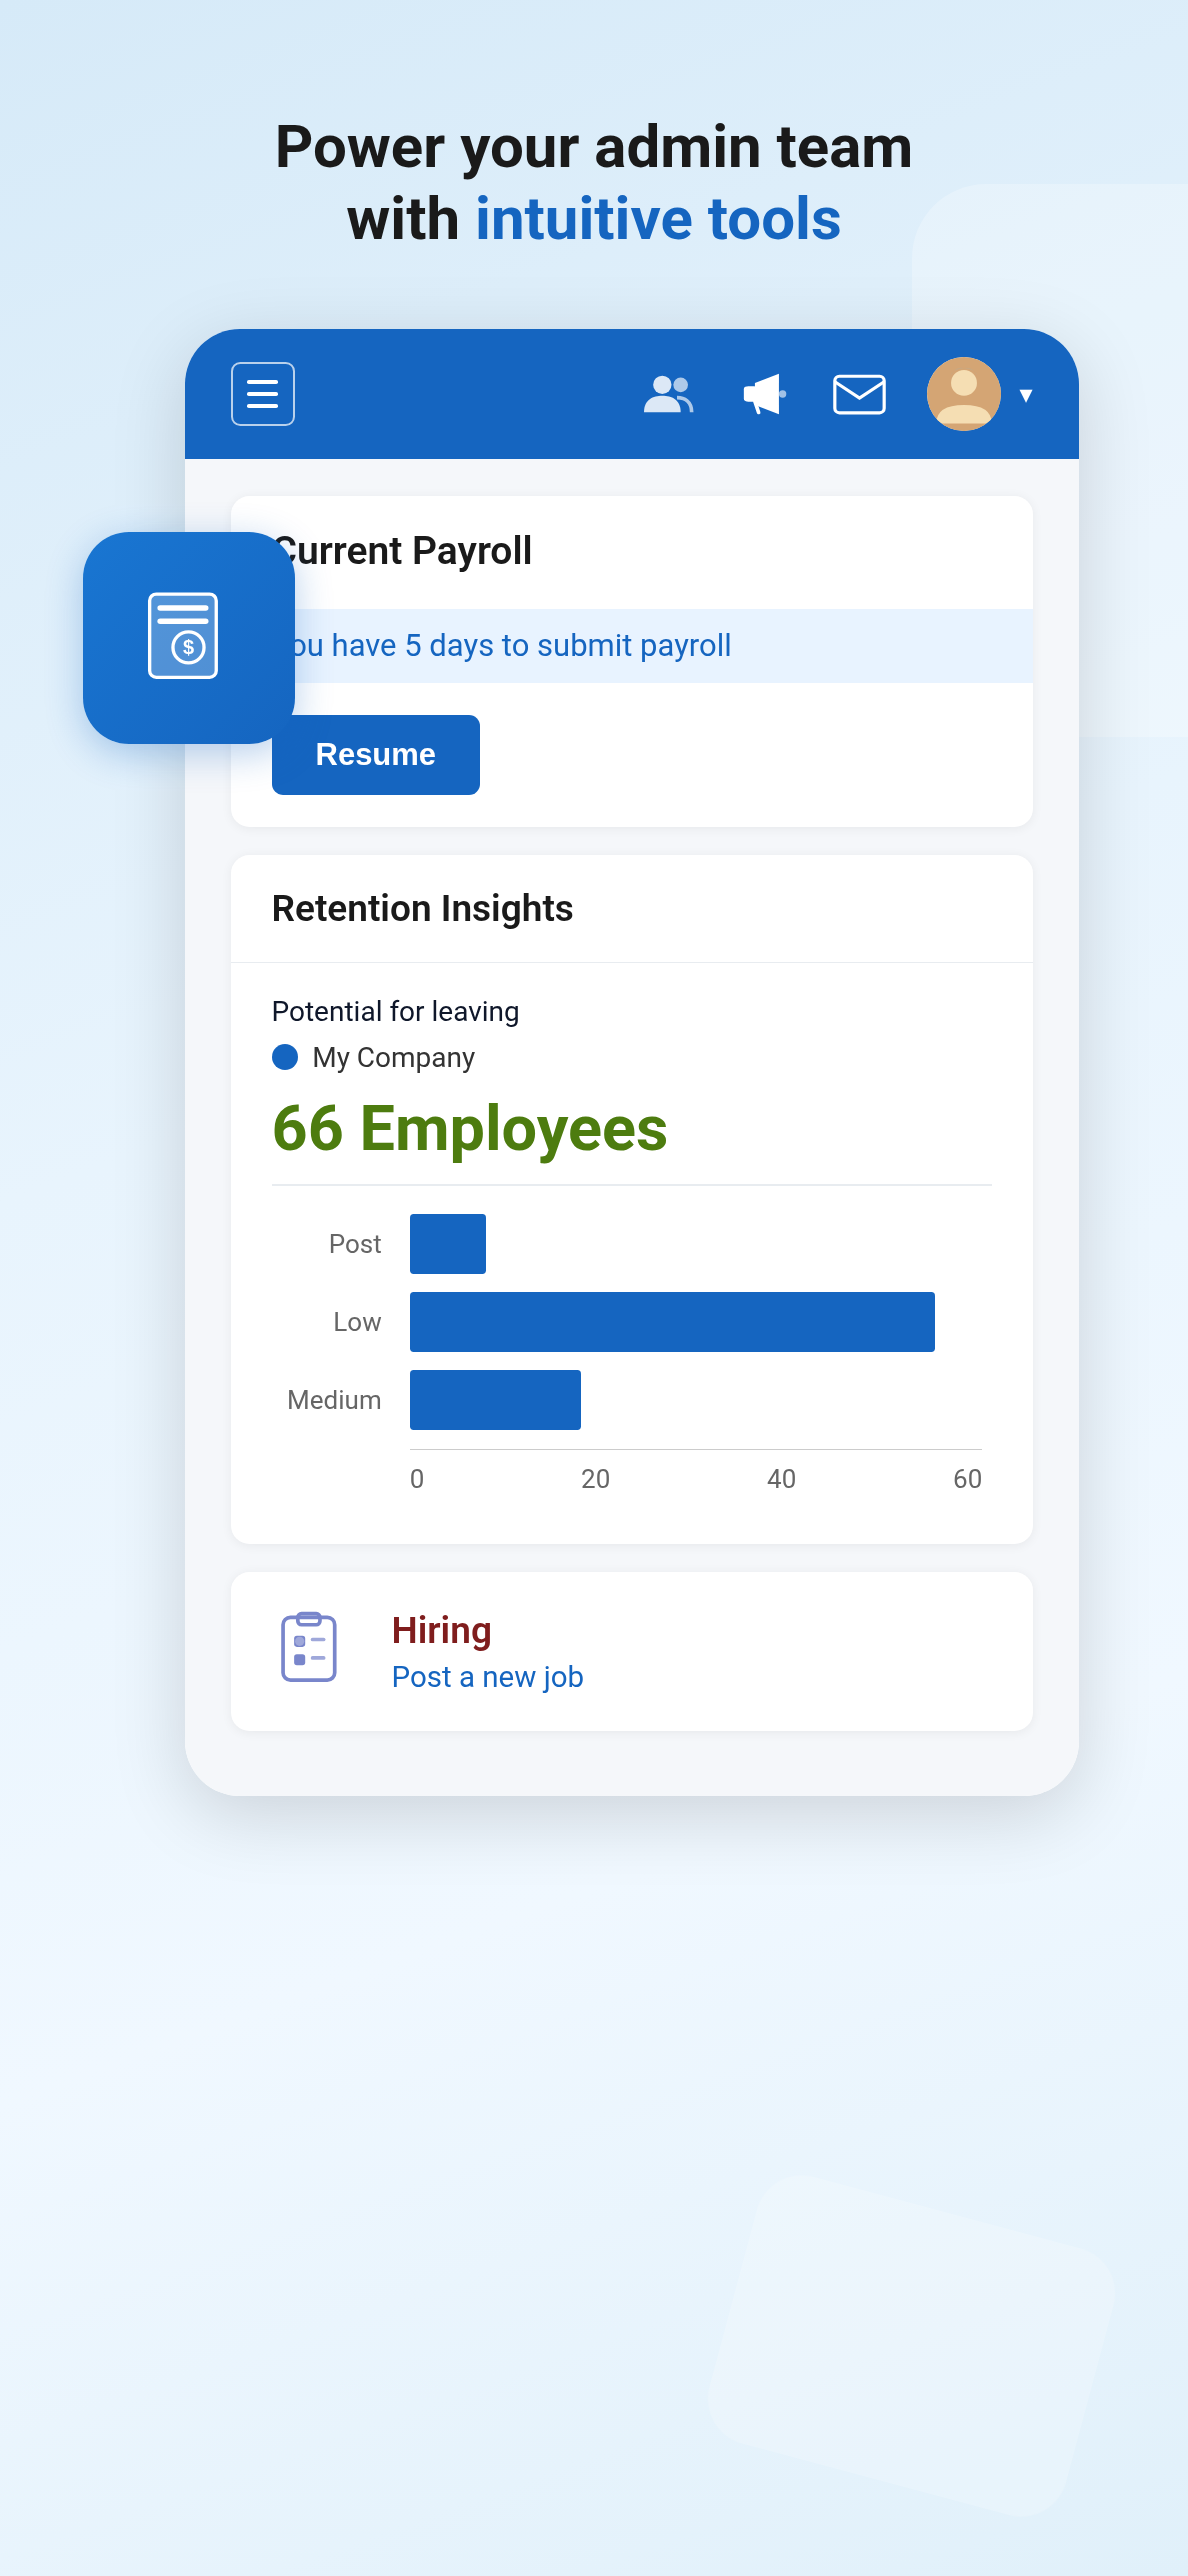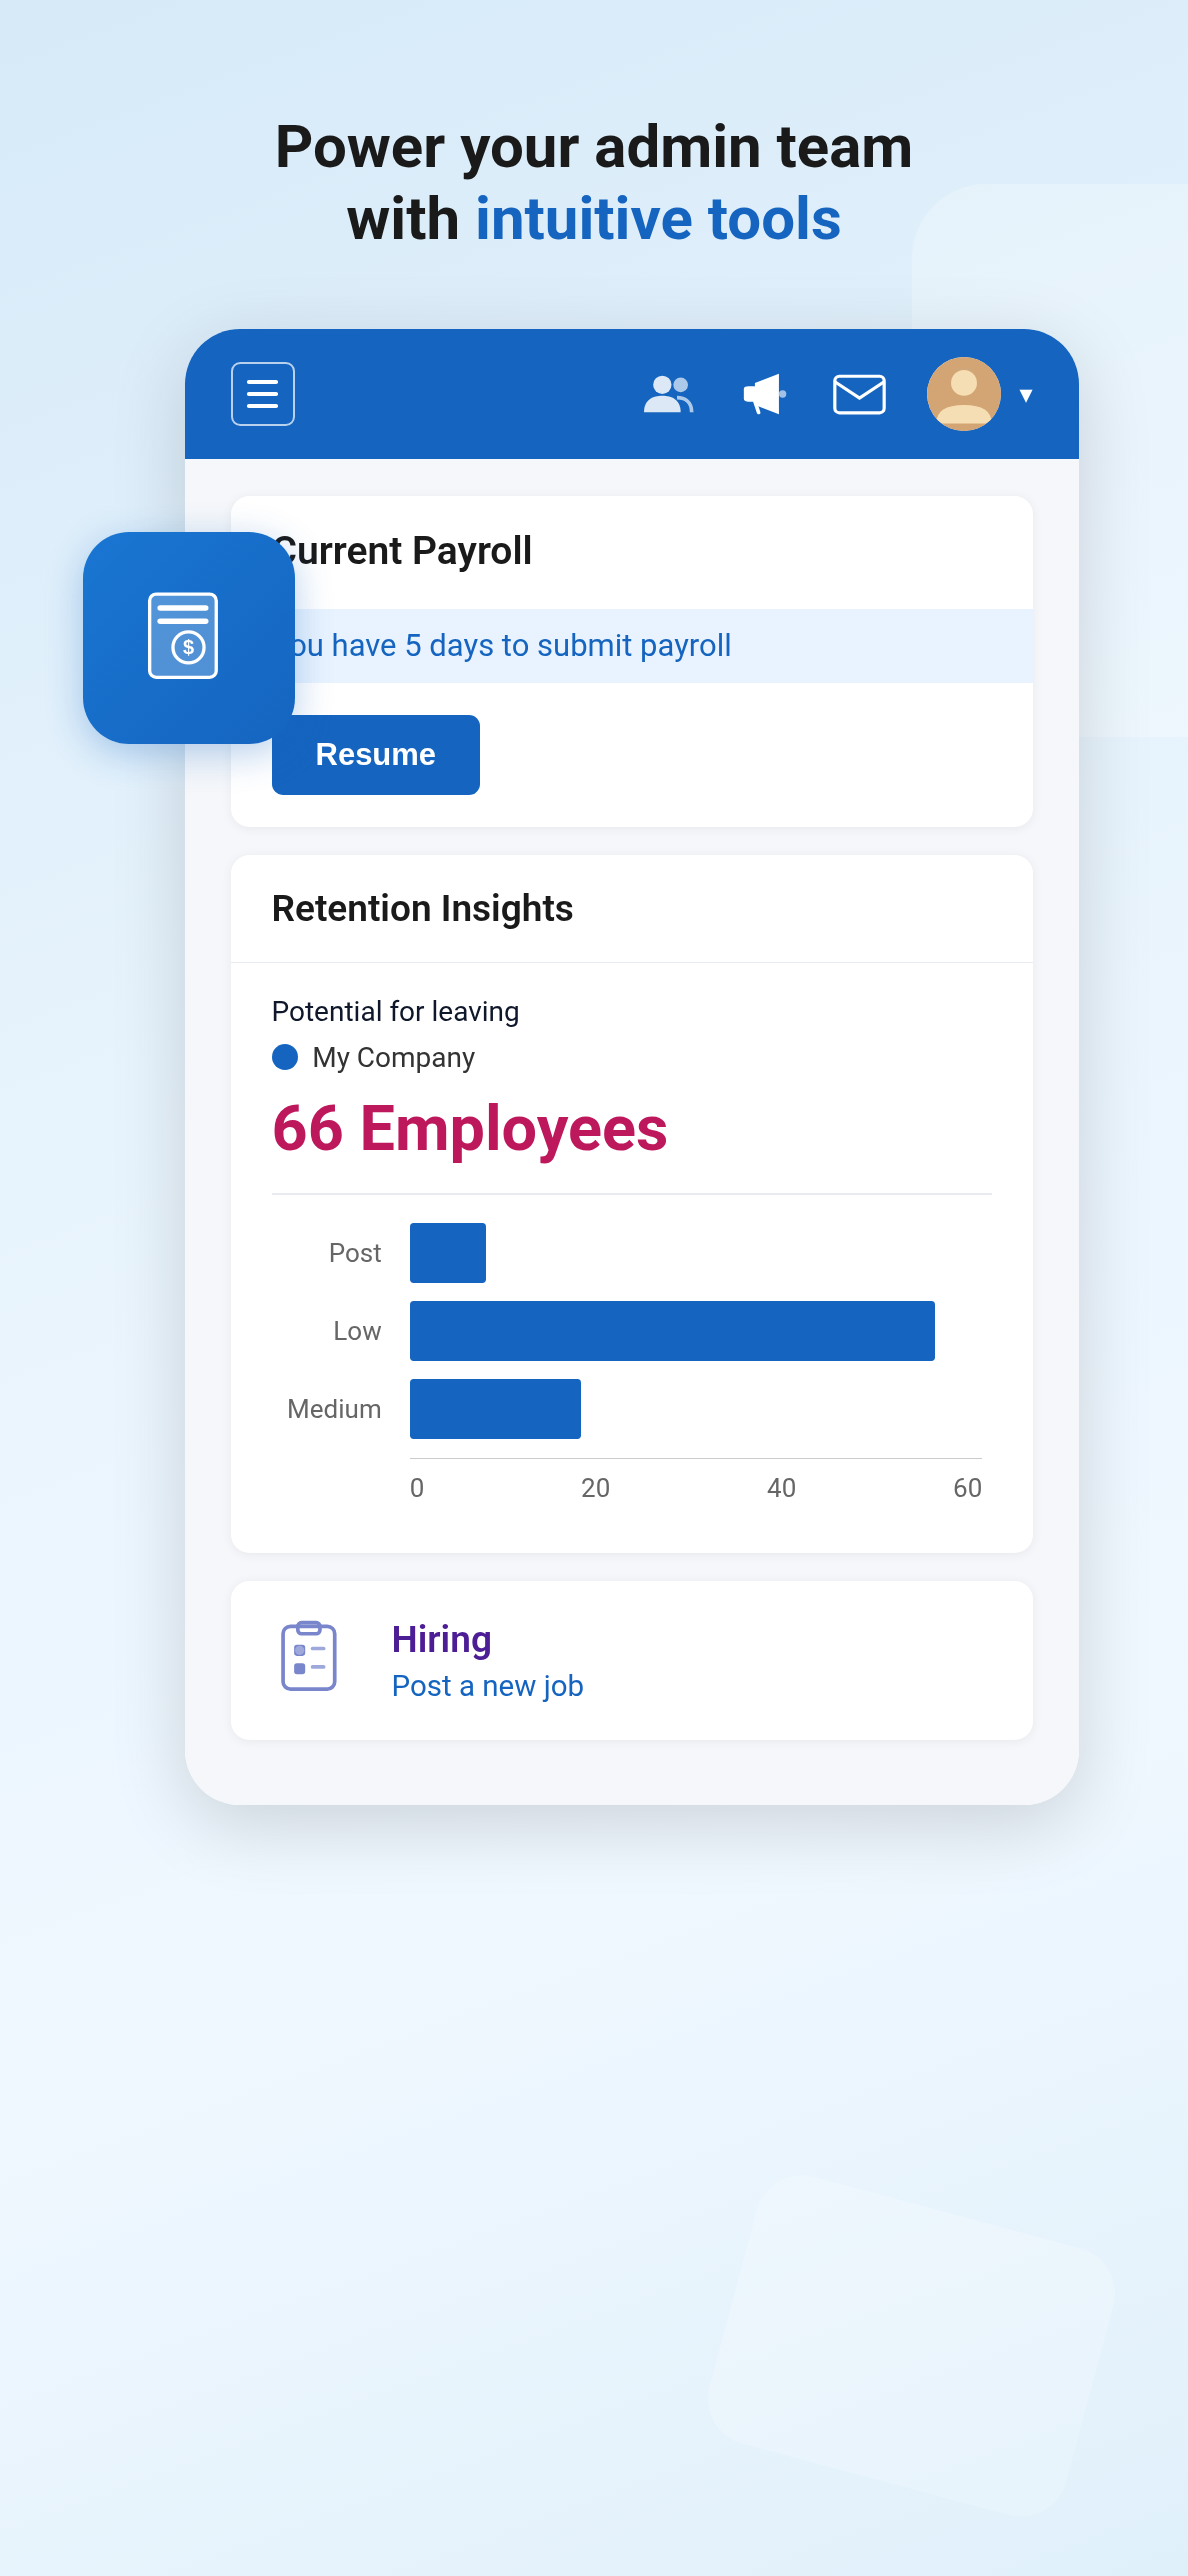--- a/index.html
+++ b/index.html
@@ -256,22 +256,22 @@
       border-radius: 50%;
       background: #1565c0;
     }
     .company-name {
       font-size: 28px;
       color: #333;
     }
     .employees-count {
       font-size: 63px;
       font-weight: 700;
-      color: #be185d;
-      margin-bottom: 28px;
+      color: #4d7c0f;
+      margin-bottom: 19px;
     }
 
     
     .divider {
       height: 1.4px;
       background: #e8ecf0;
       margin: 18.4px 0 28px;
     }
 
     
@@ -330,21 +330,21 @@
       height: 83px;
       display: flex;
       align-items: center;
       justify-content: center;
       flex-shrink: 0;
     }
     .hiring-text {}
     .hiring-title {
       font-size: 37px;
       font-weight: 600;
-      color: #4c1d95;
+      color: #7f1d1d;
       margin-bottom: 7.4px;
     }
     .hiring-link {
       font-size: 29.5px;
       color: #1565c0;
       cursor: pointer;
     }
 
     
     .bg-shape-right {

